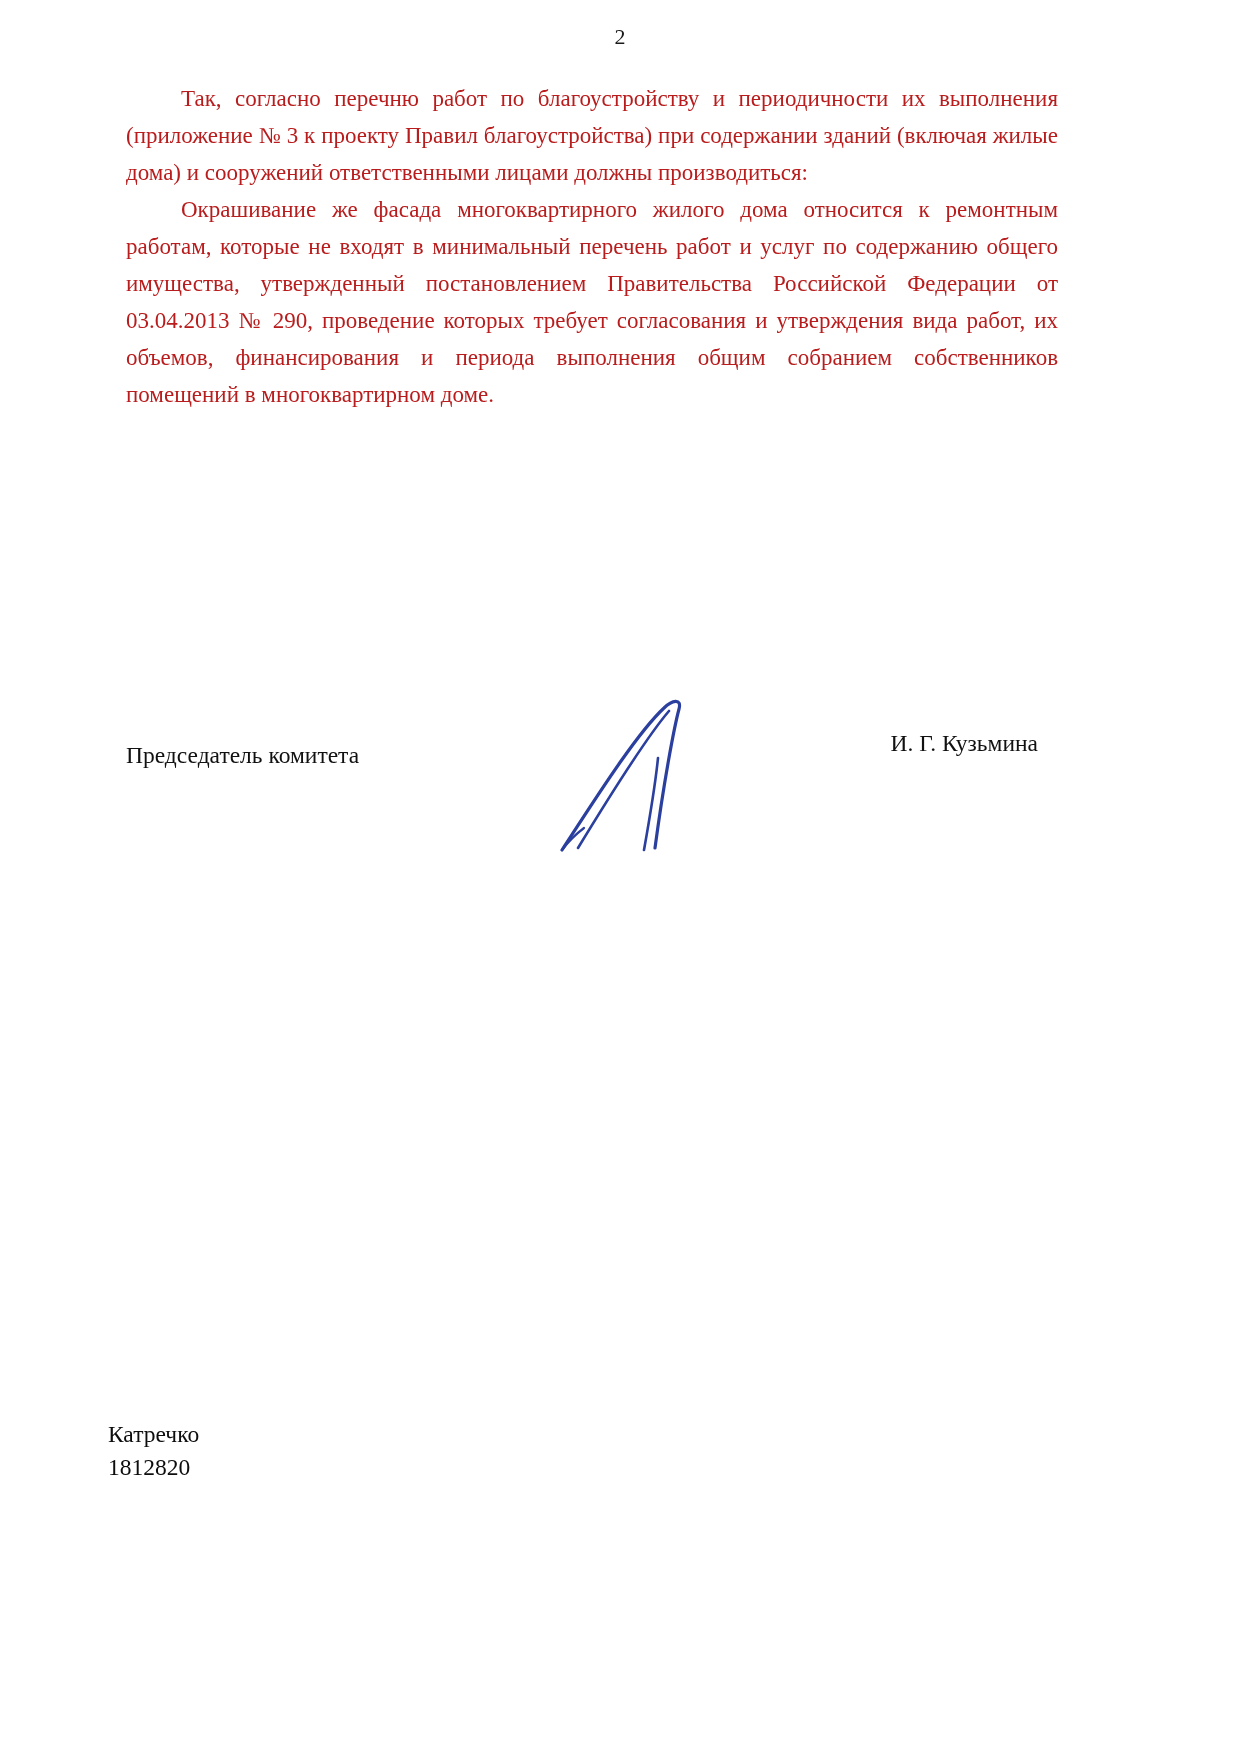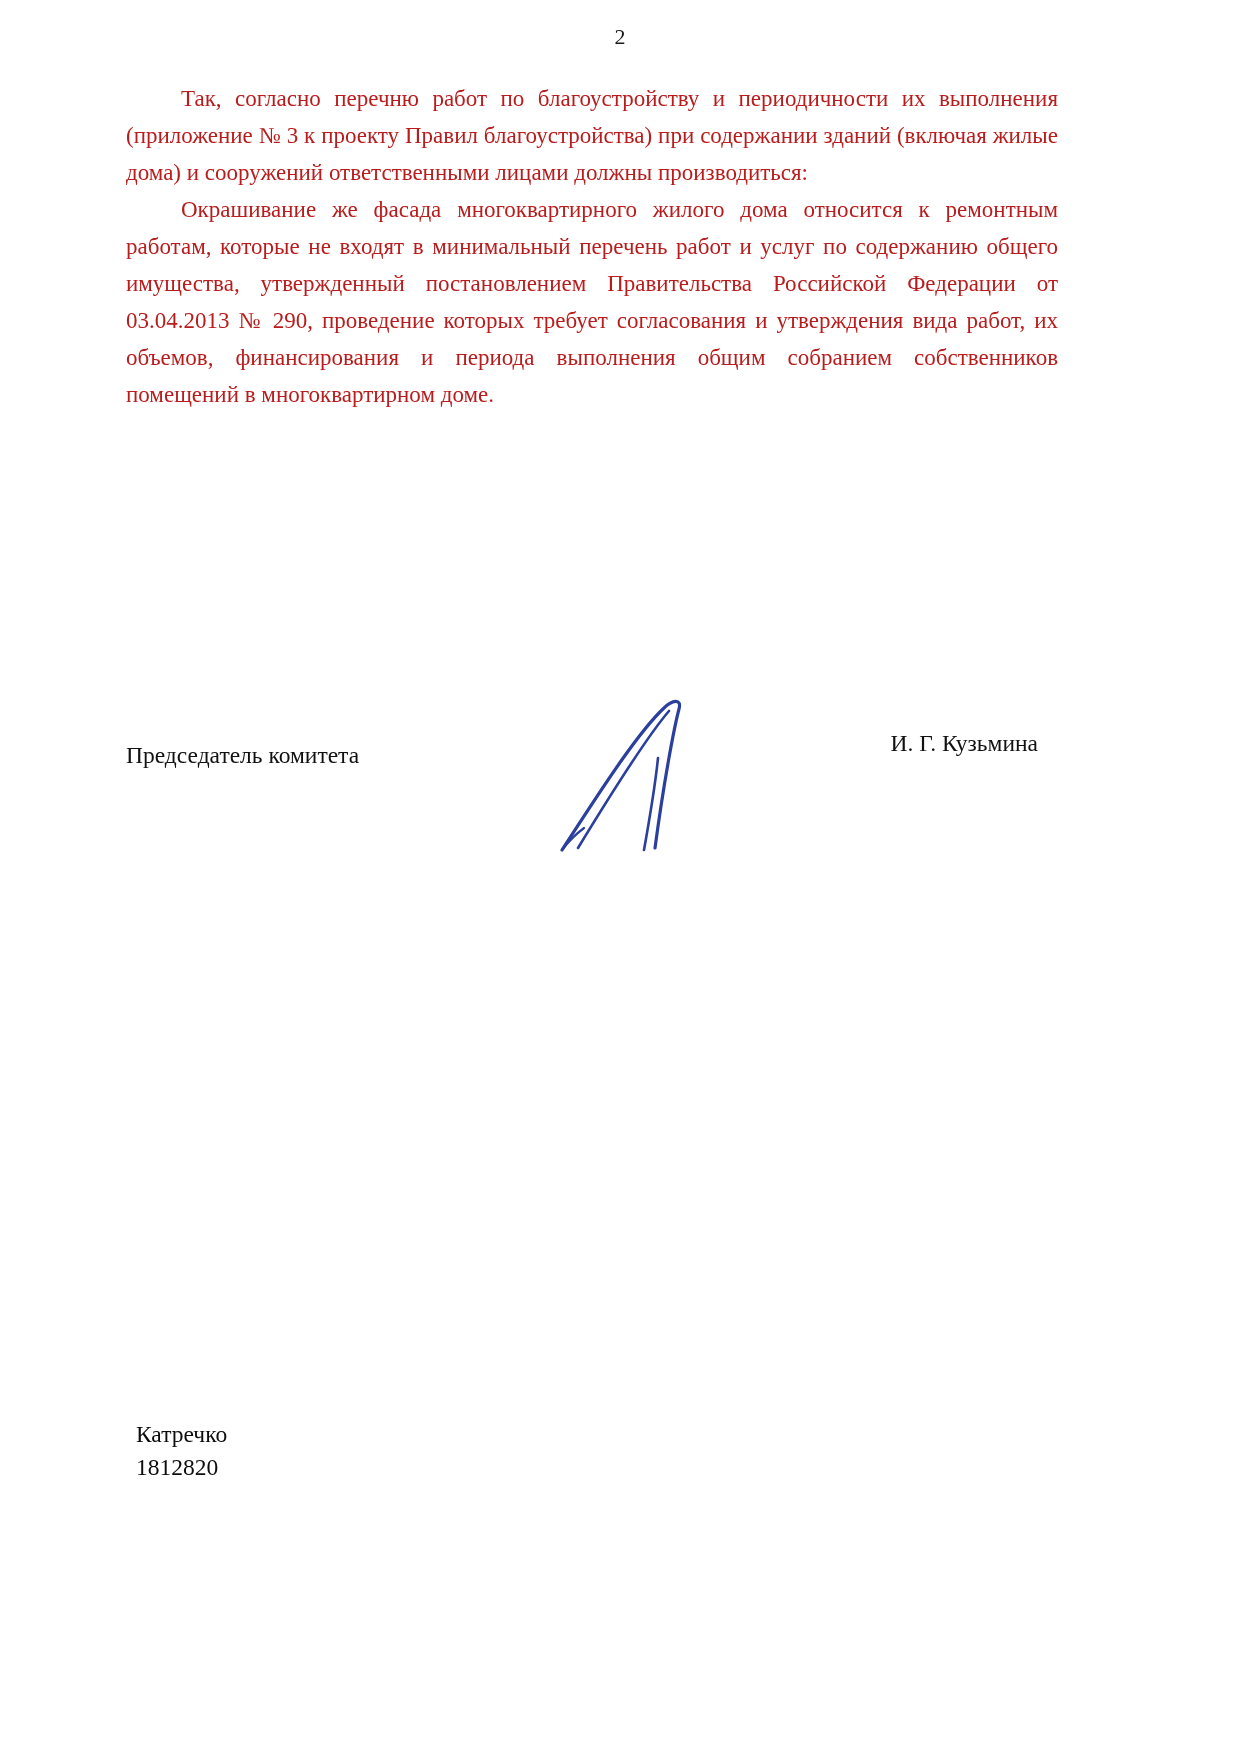--- a/index.html
+++ b/index.html
@@ -65,21 +65,21 @@
   .signature-svg {
     position: absolute;
     left: 428px;
     top: -22px;
     width: 180px;
     height: 165px;
   }
   .footer-block {
     position: absolute;
     top: 1418px;
-    left: 136px;
+    left: 108px;
     font-size: 23.5px;
     line-height: 33px;
     color: #0d0d0d;
   }
 </style>
 </head>
 <body>
 
 <div class="page">
 

